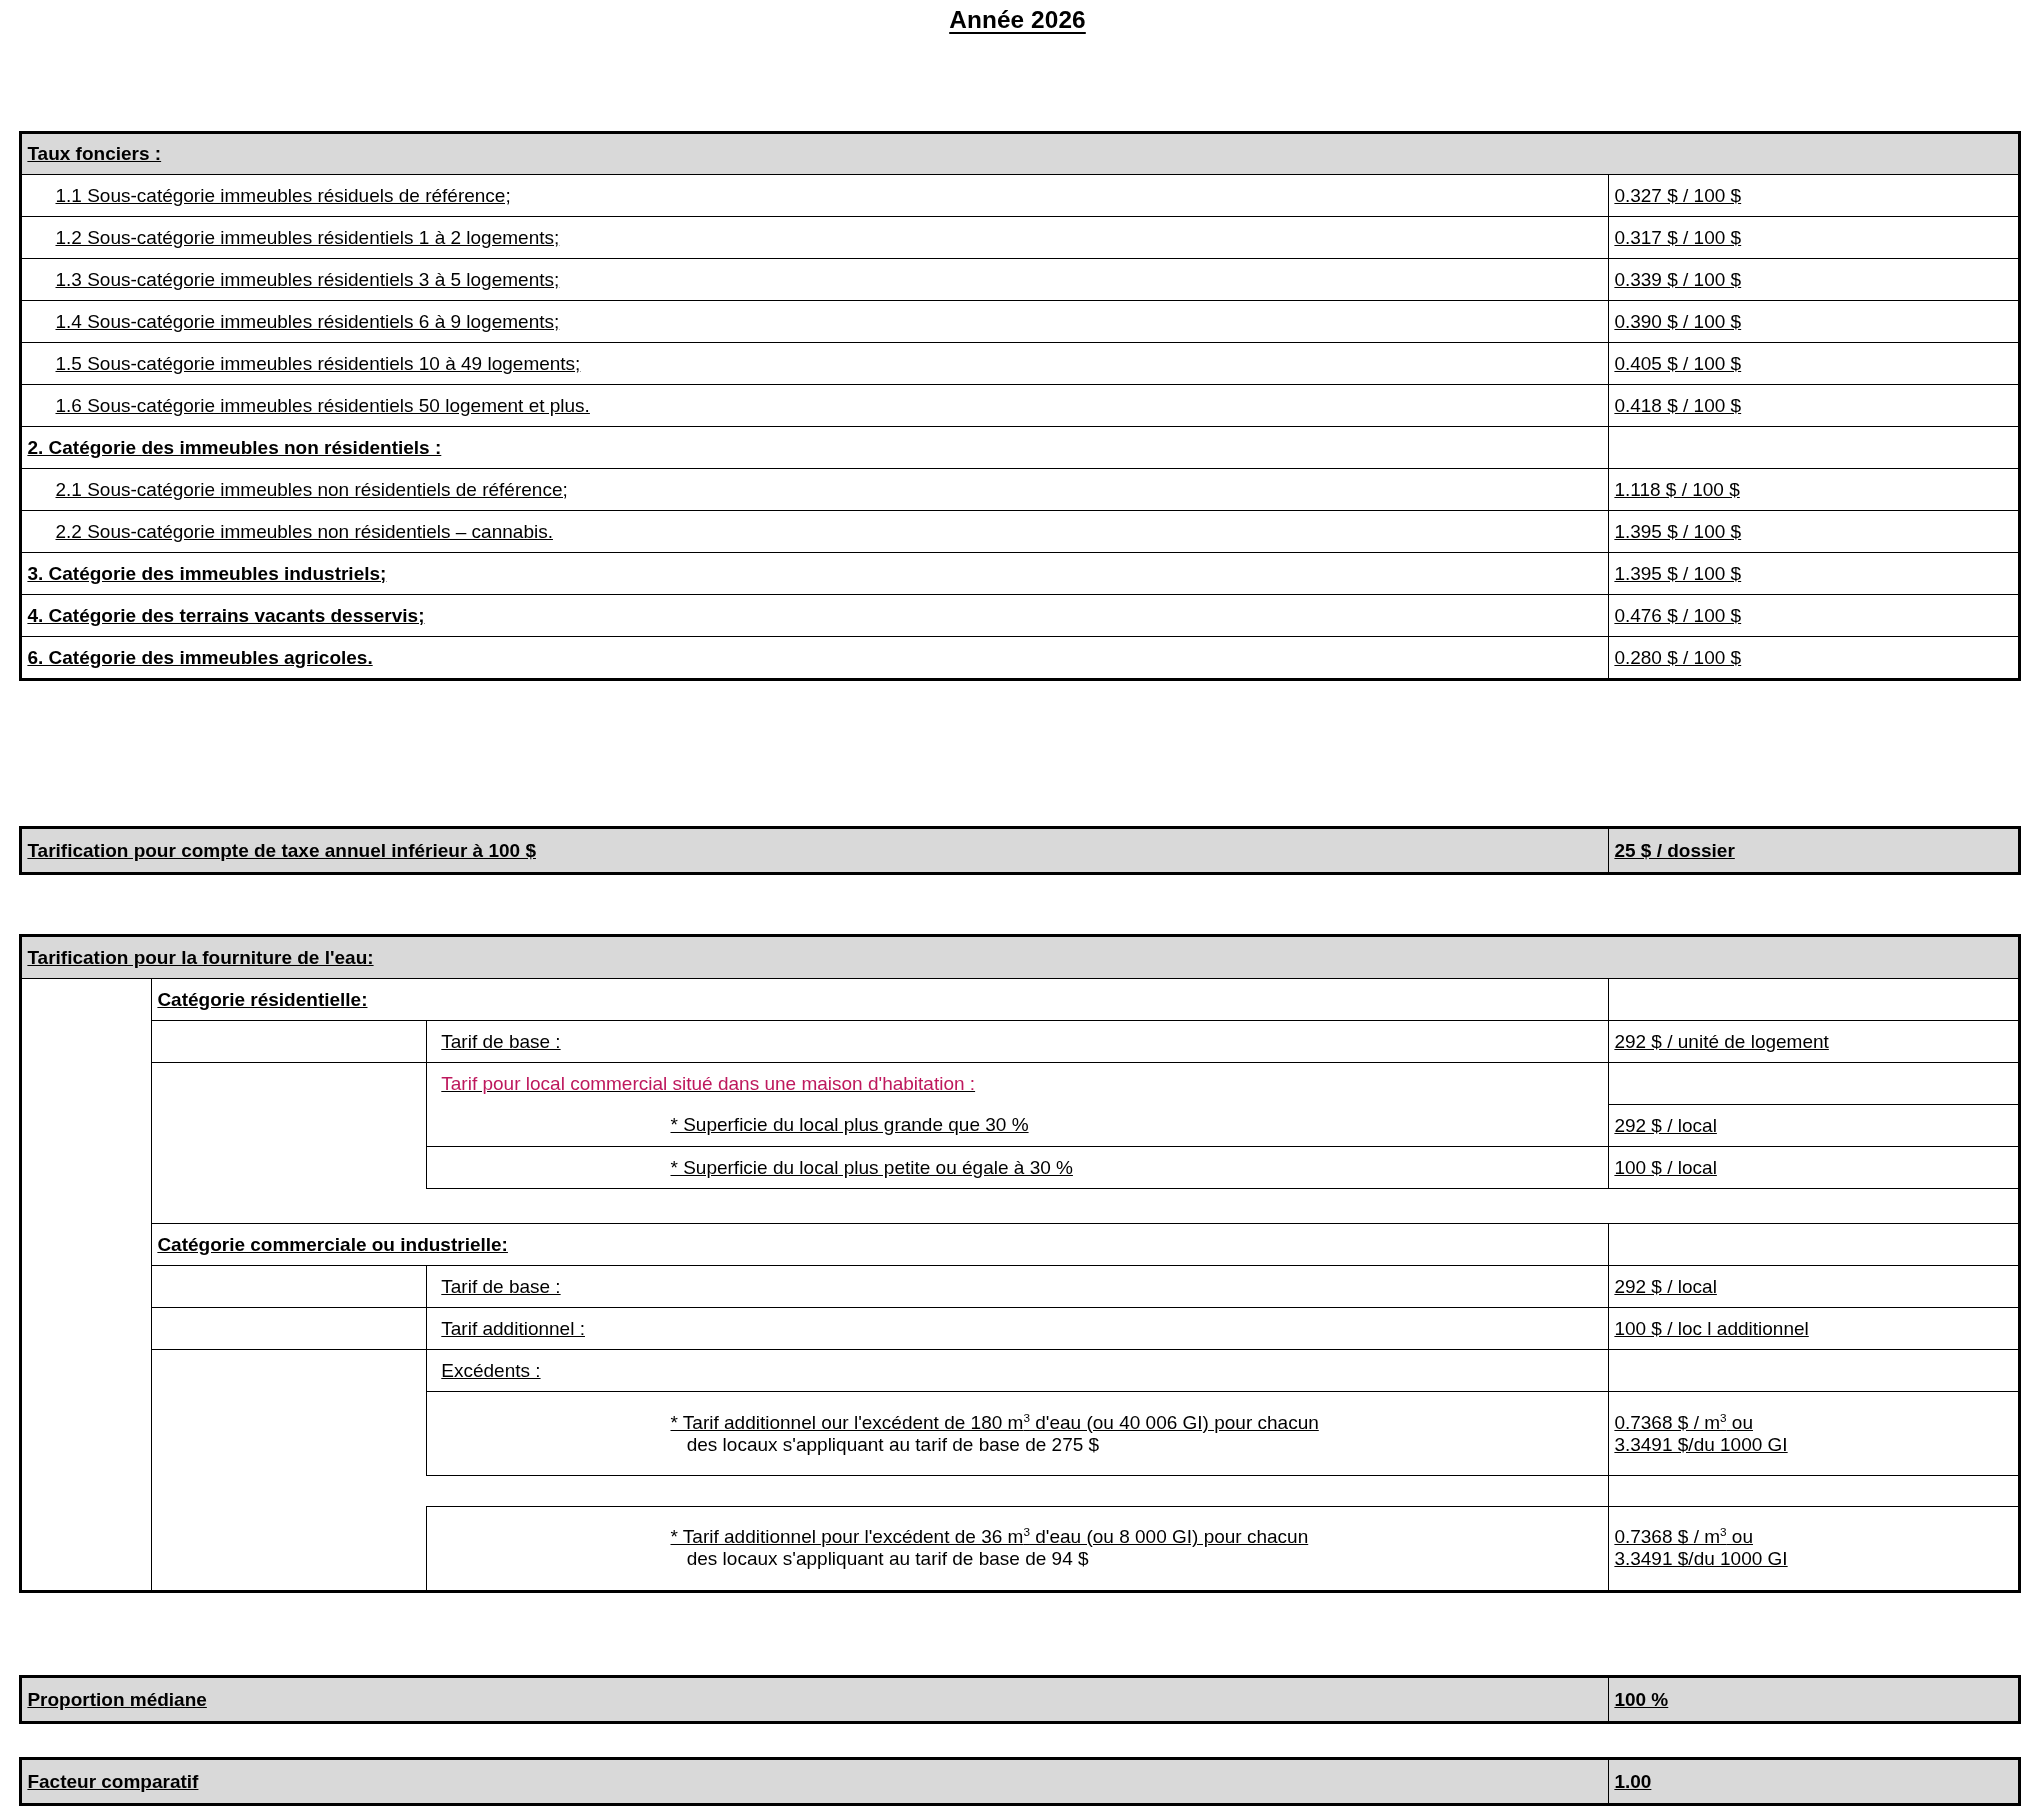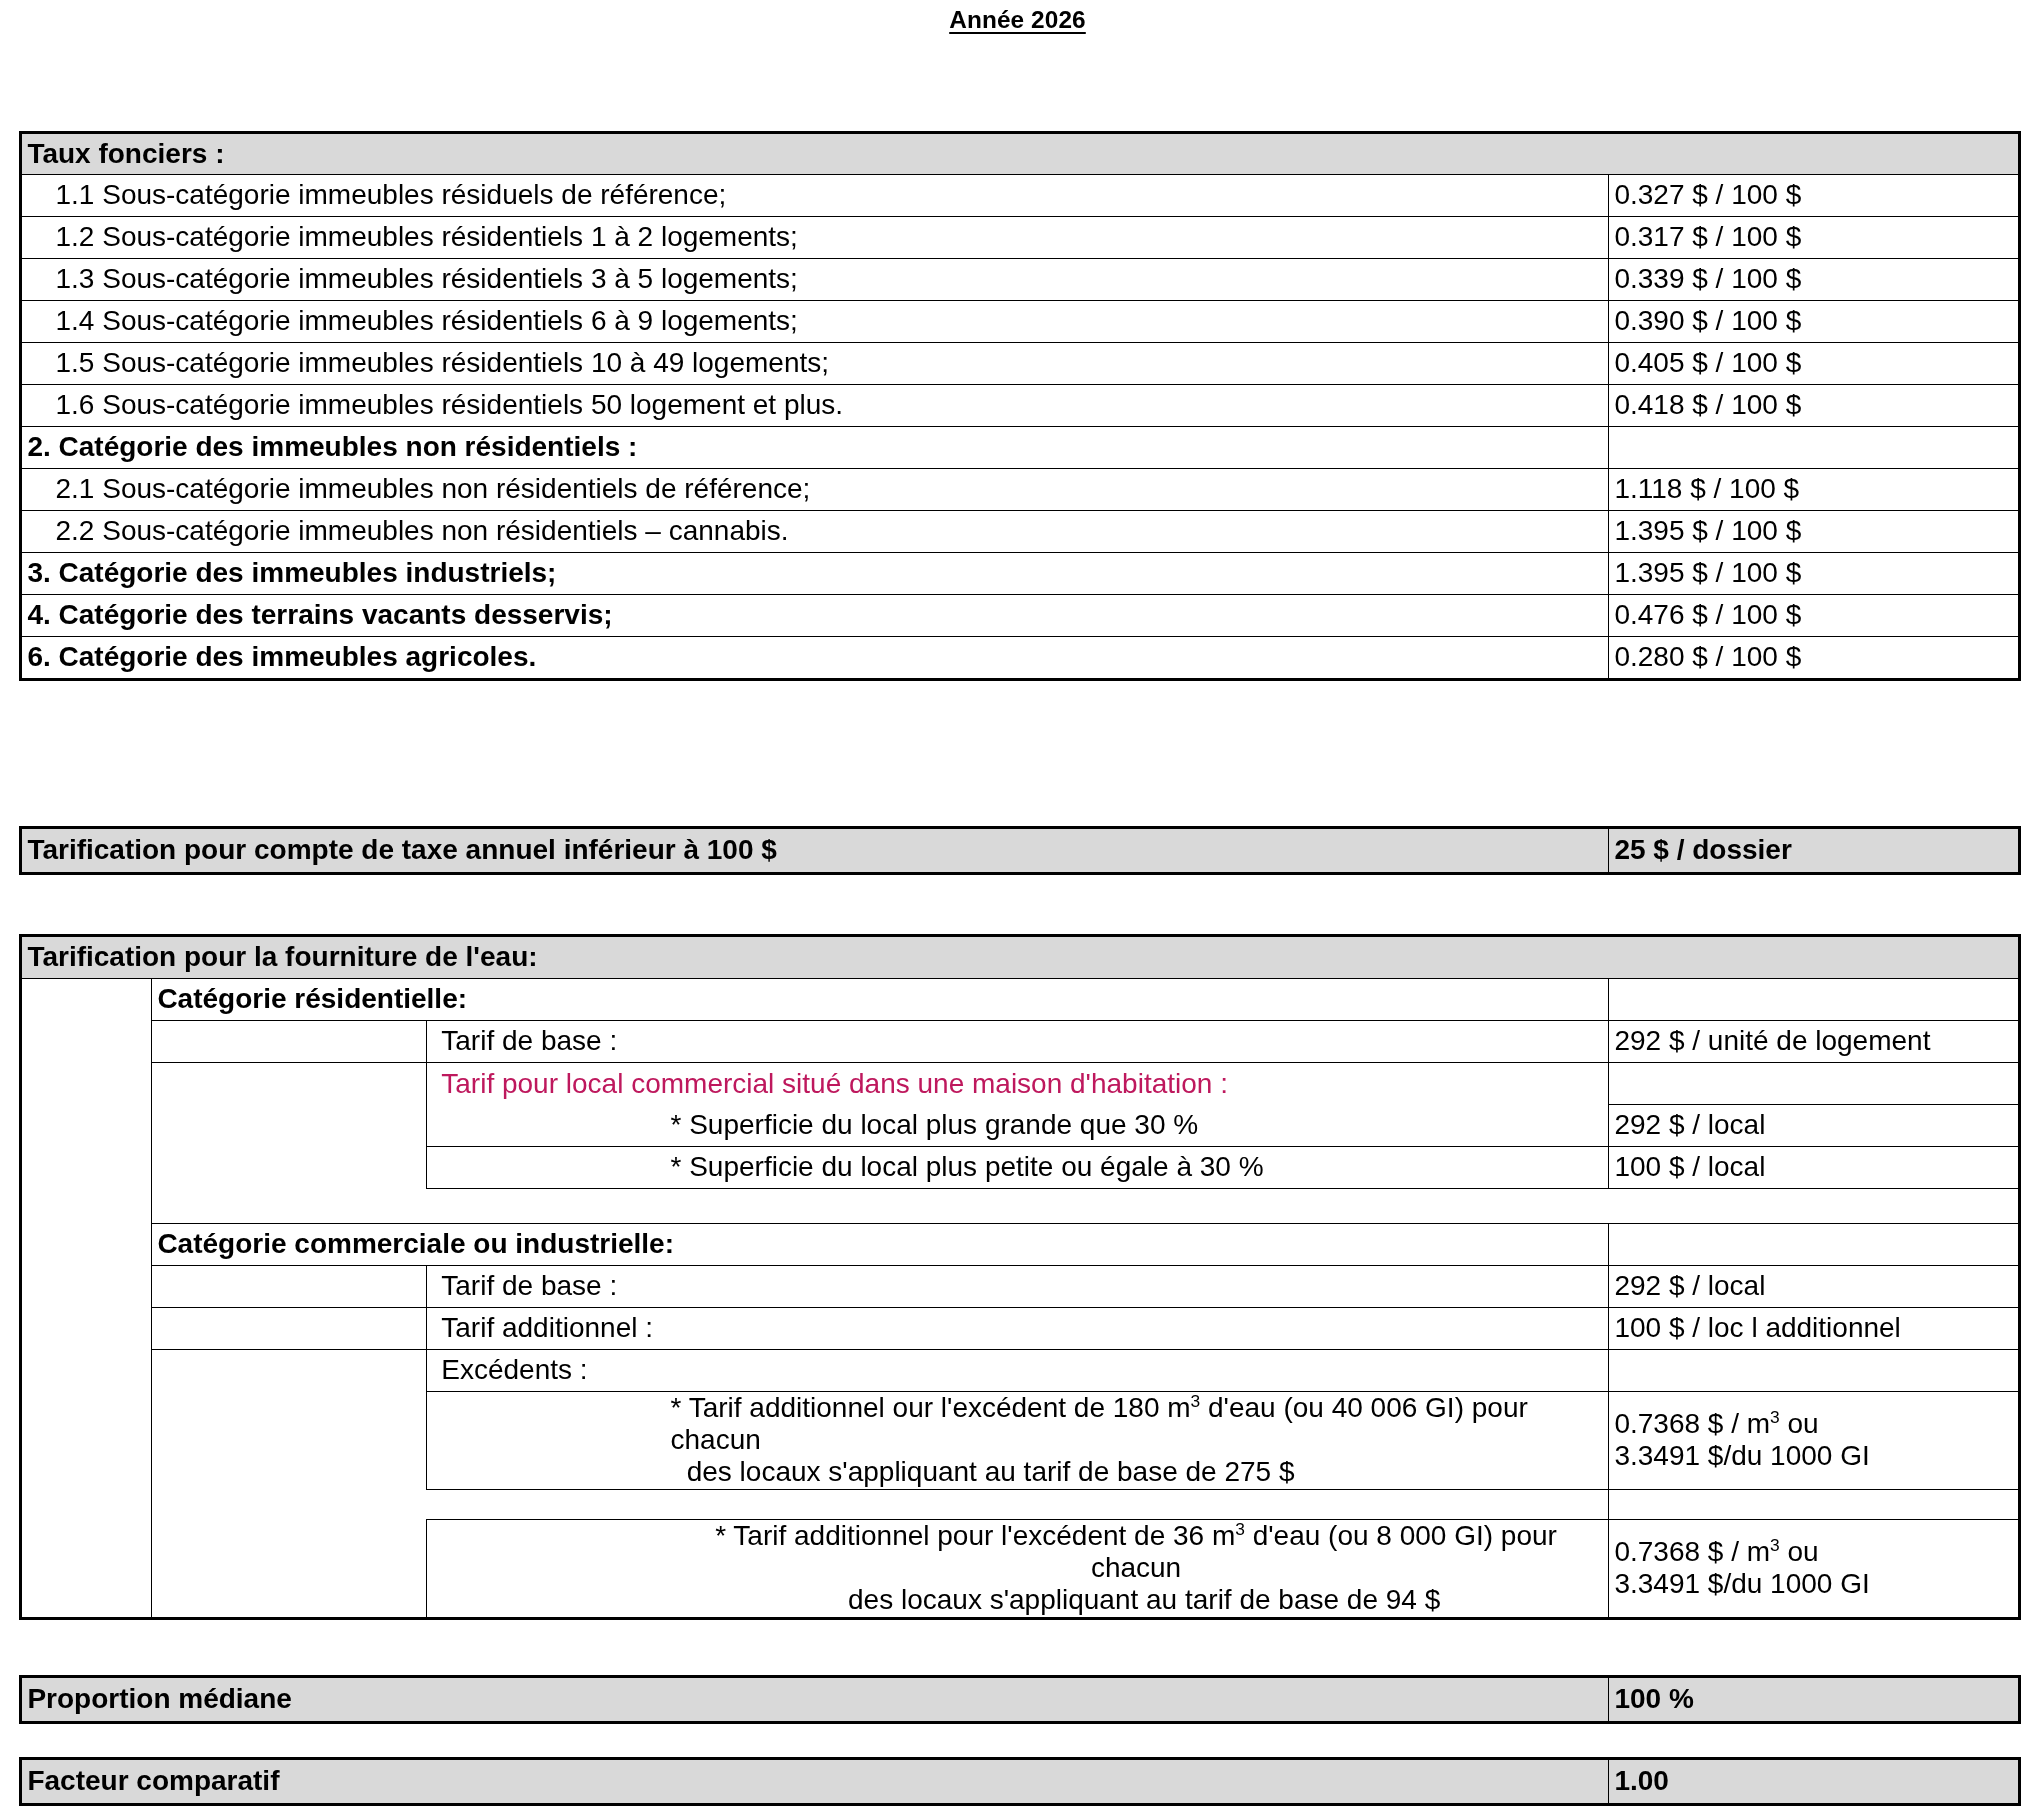--- a/index.html
+++ b/index.html
@@ -35,22 +35,23 @@
   .doc-title span {
     text-decoration: underline;
     text-underline-offset: 3.7px;
   }
 
   
   table.sheet {
     position: absolute;
     border-collapse: collapse;
     table-layout: fixed;
-    font-size: 28px;
+    font-size: 19px;
     background: #ffffff;
+    text-decoration: underline;
   }
   table.sheet td {
     border: 1.5px solid #000000;
     padding: 0 5.9px;
     vertical-align: middle;
     line-height: 1.15;
     white-space: nowrap;
     overflow: hidden;
   }
   .outer-frame {
@@ -285,21 +286,21 @@
       <tr class="spacer-row">
         <td class="no-top no-bot no-right"></td>
         <td class="no-top no-bot no-right"></td>
         <td class="nb"></td>
         <td></td>
       </tr>
 
       <tr>
         <td class="no-top no-right"></td>
         <td class="no-top no-right"></td>
-        <td class="two-line lh2" style="padding-left:244px !important;text-align:center;"><span>* Tarif additionnel pour l'excédent de 36 m</span><sup>3</sup><span> d'eau (ou 8 000 GI) pour chacun</span><br><span style="padding-left:16.2px;display:inline-block">des locaux s'appliquant au tarif de base de 94 $</span></td>
+        <td class="two-line lh2" style="padding-left:244px !important;"><span>* Tarif additionnel pour l'excédent de 36 m</span><sup>3</sup><span> d'eau (ou 8 000 GI) pour chacun</span><br><span style="padding-left:16.2px;display:inline-block">des locaux s'appliquant au tarif de base de 94 $</span></td>
         <td class="two-line lh2"><span>0.7368 $ / m</span><sup>3</sup><span> ou</span><br><span>3.3491 $/du 1000 GI</span></td>
       </tr>
     </tbody>
   </table>
 
   <table class="sheet outer-frame" id="table-proportion">
     <colgroup>
       <col style="width:1588px">
       <col style="width:411px">
     </colgroup>

